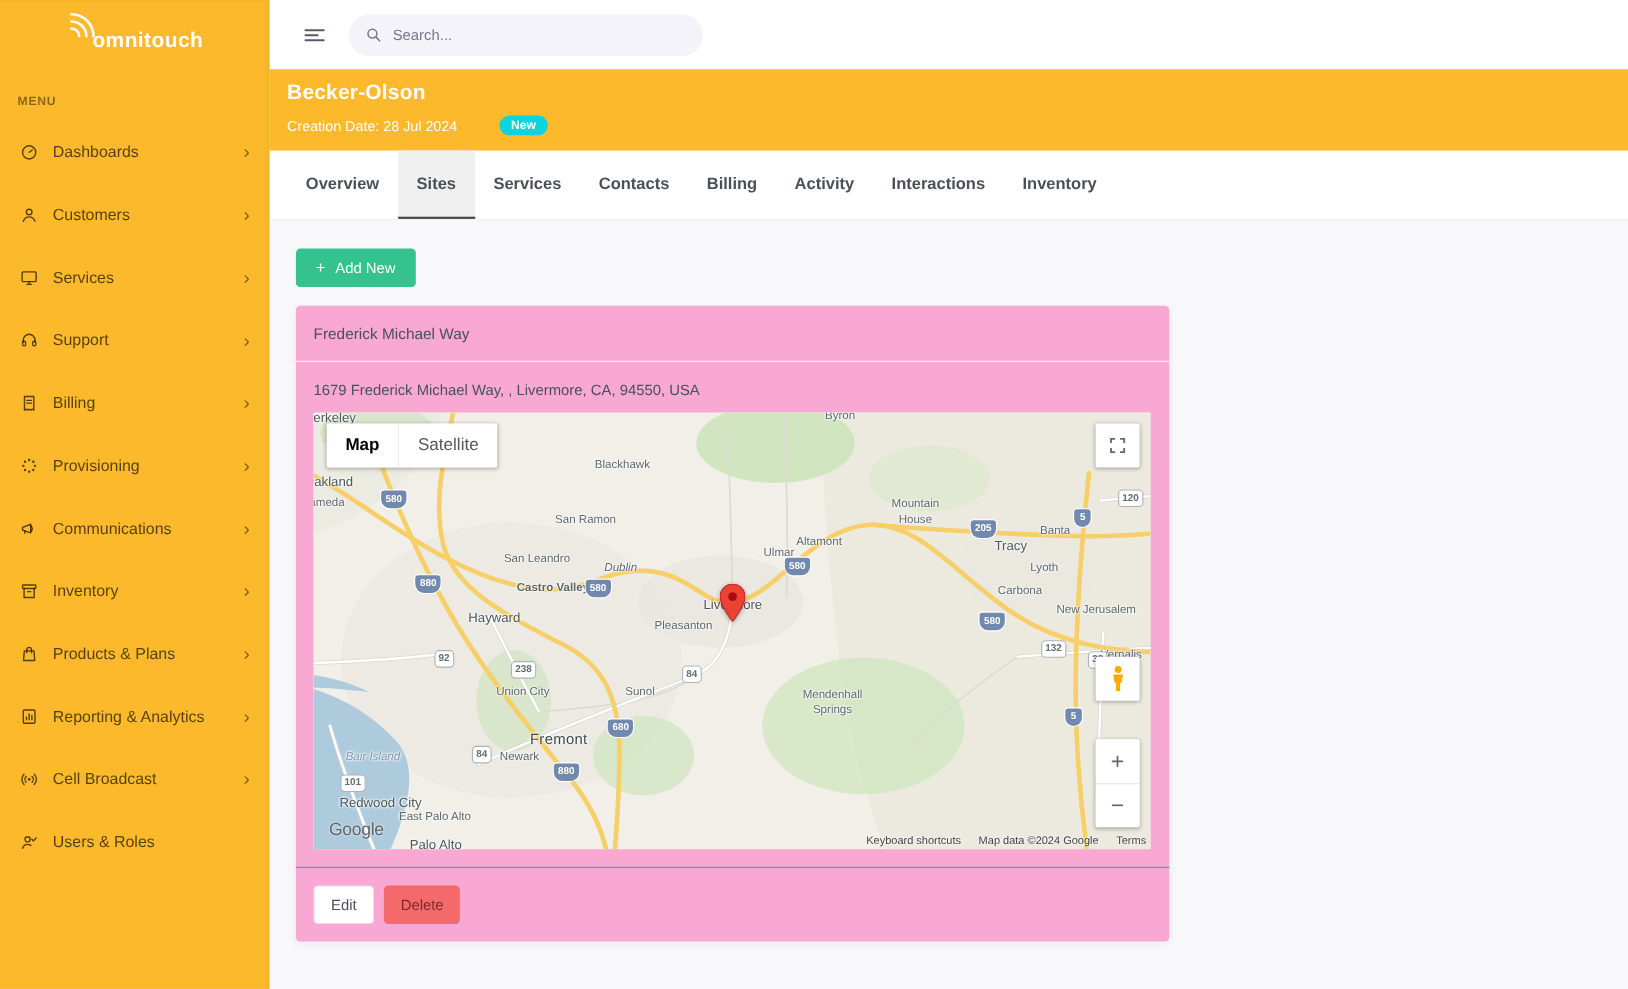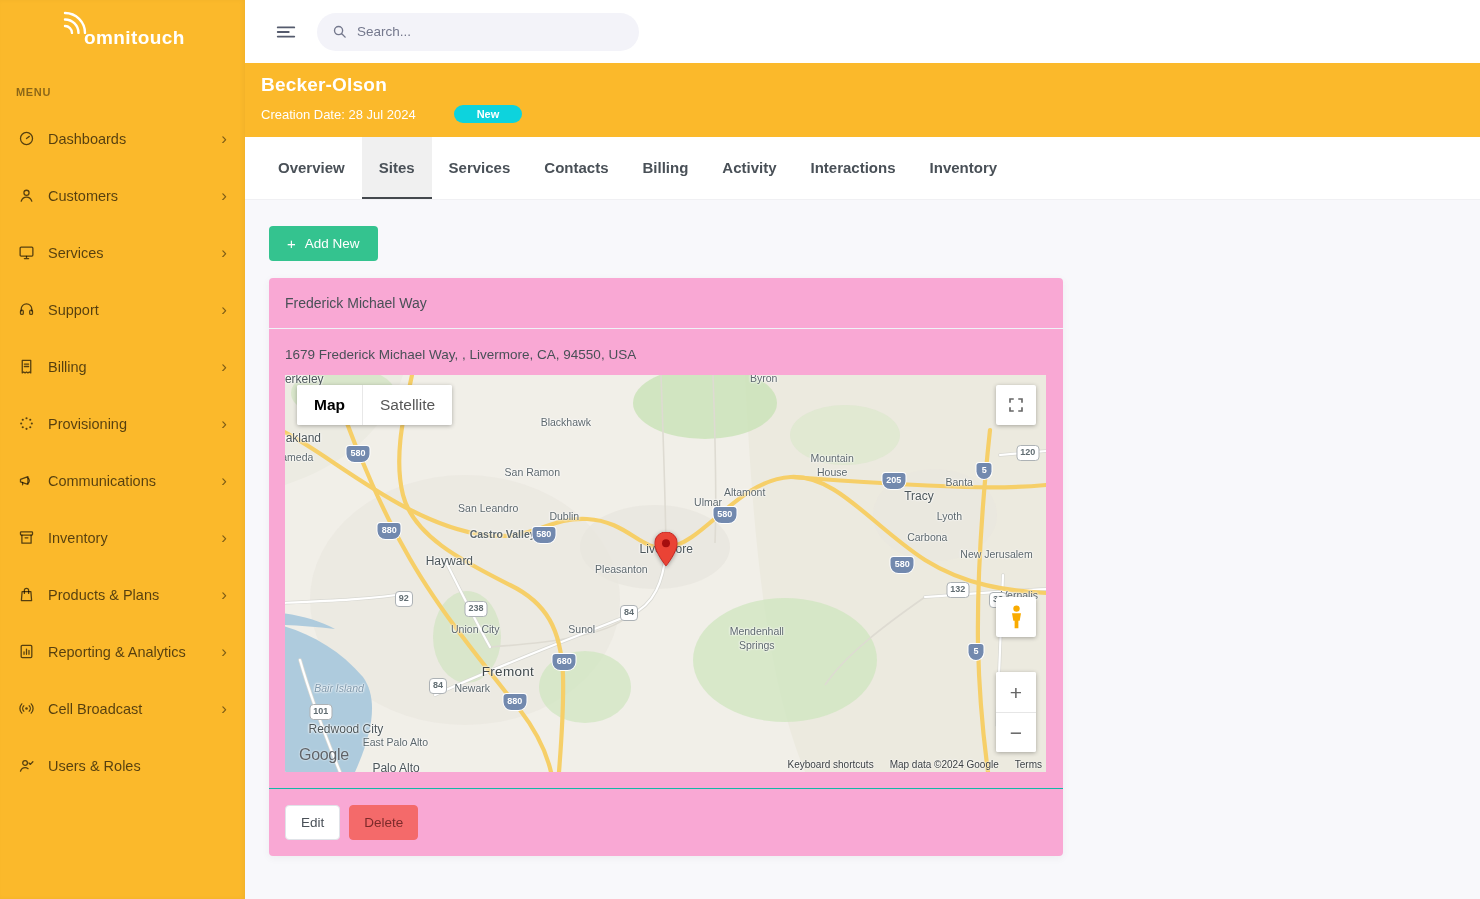--- a/index.html
+++ b/index.html
@@ -32,21 +32,21 @@
   .hamburger{background:none;border:none;cursor:pointer;padding:4px;display:flex;}
   .search-wrap{position:relative;margin-left:16px;}
   .search-wrap .search-icon{position:absolute;left:15px;top:11px;}
   .search-input{width:322px;height:38px;border:none;background:#f3f3f9;border-radius:30px;padding:0 16px 0 40px;font-size:13.5px;color:#545a6d;font-family:inherit;outline:none;}
   .search-input::placeholder{color:#74788d;}
 
   .banner{height:74px;background:var(--sidebar-orange,#fbb92b);padding:11px 16px 0;flex-shrink:0;}
   .banner-title{color:#fff;font-size:19px;font-weight:700;letter-spacing:.2px;margin-bottom:9px;}
   .banner-sub{display:flex;align-items:center;}
   .banner-date{color:#fff;font-size:13px;}
-  .badge-new{margin-left:38px;background:var(--badge-cyan,#0dd3dd);color:#fff;font-size:11px;font-weight:600;padding:3px 23px;border-radius:12px;}
+  .badge-new{margin-left:38px;background:var(--badge-cyan,#0dd3dd);color:#fff;font-size:11px;font-weight:600;padding:3px 11px;border-radius:12px;}
 
   .tabsbar{height:63px;background:#fff;display:flex;align-items:stretch;padding-left:16px;flex-shrink:0;border-bottom:1px solid #f0f0f3;}
   .tab{border:none;background:transparent;font-family:inherit;font-size:15px;font-weight:600;color:#495057;padding:0 17px;cursor:pointer;display:flex;align-items:center;border-bottom:2px solid transparent;}
   .tab.active{background:#f0f0f0;border-bottom:2px solid #43484d;}
 
   .content{flex:1;padding:26px 24px;overflow:hidden;}
   .btn-add{display:inline-flex;align-items:center;gap:9px;background:var(--success-green,#34c38f);color:#fff;border:none;border-radius:4px;padding:0 18px;height:35px;font-size:13.5px;font-family:inherit;cursor:pointer;}
   .btn-add .plus-glyph{font-size:15px;line-height:1;}
 
   .site-card{margin-top:17px;width:794px;background:#f9a8d4;border-radius:4px;box-shadow:0 2px 8px rgba(18,38,63,.05);}
@@ -353,21 +353,21 @@
                 <span class="map-label" style="left: 17%; top: 11.6%;">Danville</span>
                 <span class="map-label" style="left: 36.9%; top: 12.1%;">Blackhawk</span>
                 <span class="map-label" style="left: 62.9%; top: 1%;">Byron</span>
                 <span class="map-label" style="left: 71.9%; top: 23%;">Mountain<br>House</span>
                 <span class="map-label" style="left: 32.5%; top: 24.7%;">San Ramon</span>
                 <span class="map-label" style="left: 60.4%; top: 29.7%;">Altamont</span>
                 <span class="map-label med" style="left: 83.3%; top: 30.7%;">Tracy</span>
                 <span class="map-label" style="left: 88.6%; top: 27.2%;">Banta</span>
                 <span class="map-label" style="left: 87.3%; top: 35.8%;">Lyoth</span>
                 <span class="map-label" style="left: 26.7%; top: 33.8%;">San Leandro</span>
-                <span class="map-label" style="left: 36.7%; top: 35.8%;">Dublin</span>
+                <span class="map-label" style="left: 36.7%; top: 35.8%; font-style: italic;">Dublin</span>
                 <span class="map-label" style="left: 55.6%; top: 32.2%;">Ulmar</span>
                 <span class="map-label" style="left: 84.4%; top: 41.1%;">Carbona</span>
                 <span class="map-label" style="left: 28.6%; top: 40.3%; font-weight: bold;">Castro Valley</span>
                 <span class="map-label" style="left: 93.5%; top: 45.3%;">New Jerusalem</span>
                 <span class="map-label med" style="left: 50.1%; top: 44.1%;">Livermore</span>
                 <span class="map-label med" style="left: 21.6%; top: 47.1%;">Hayward</span>
                 <span class="map-label" style="left: 44.2%; top: 49.1%;">Pleasanton</span>
                 <span class="map-label" style="left: 25%; top: 64.2%;">Union City</span>
                 <span class="map-label" style="left: 39%; top: 64.2%;">Sunol</span>
                 <span class="map-label" style="left: 62%; top: 66.5%;">Mendenhall<br>Springs</span>

